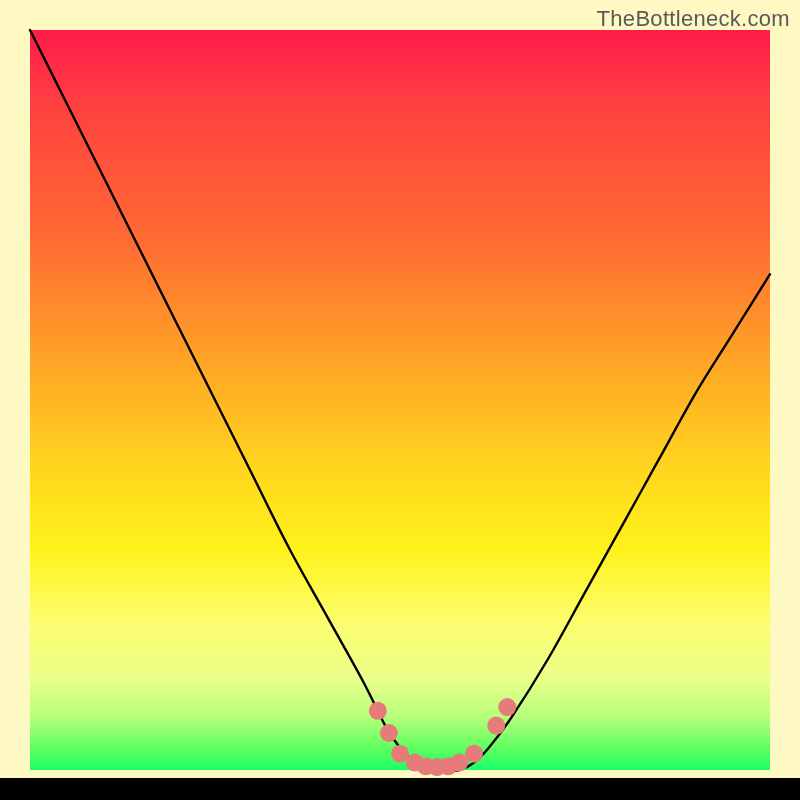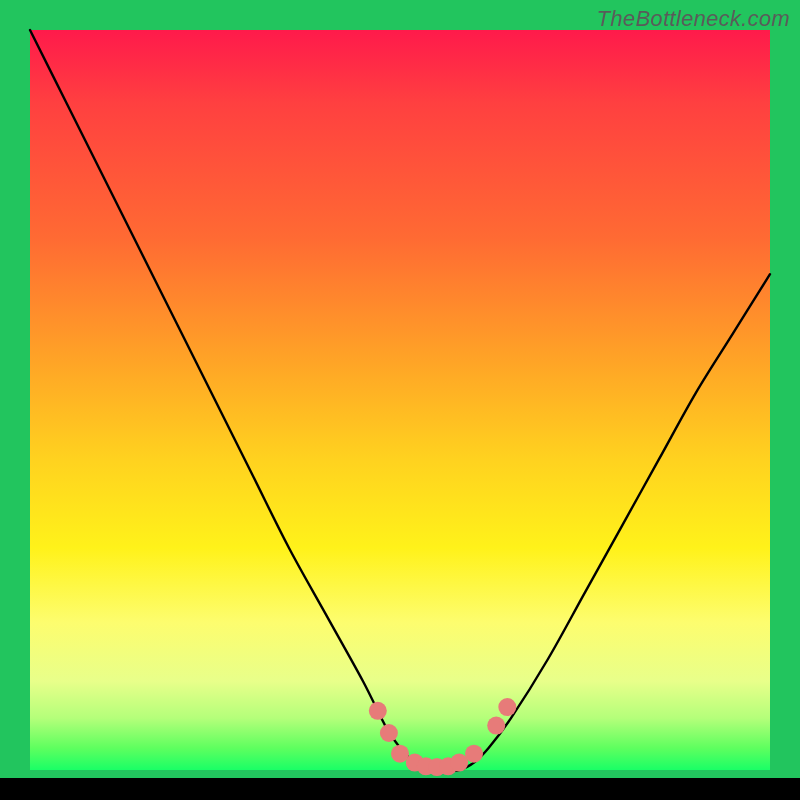--- a/index.html
+++ b/index.html
@@ -8,22 +8,21 @@
     width: 800px;
     height: 800px;
     overflow: hidden;
     background: #000;
     font-family: Arial, Helvetica, sans-serif;
   }
   .frame {
     position: relative;
     width: 800px;
     height: 778px;
-    background: #22c55e;
-    font-style: italic;
+    background: #fef9c3;
   }
   .plot {
     position: absolute;
     left: 30px;
     top: 30px;
     width: 740px;
     height: 740px;
     
     background: linear-gradient(
       to bottom,

